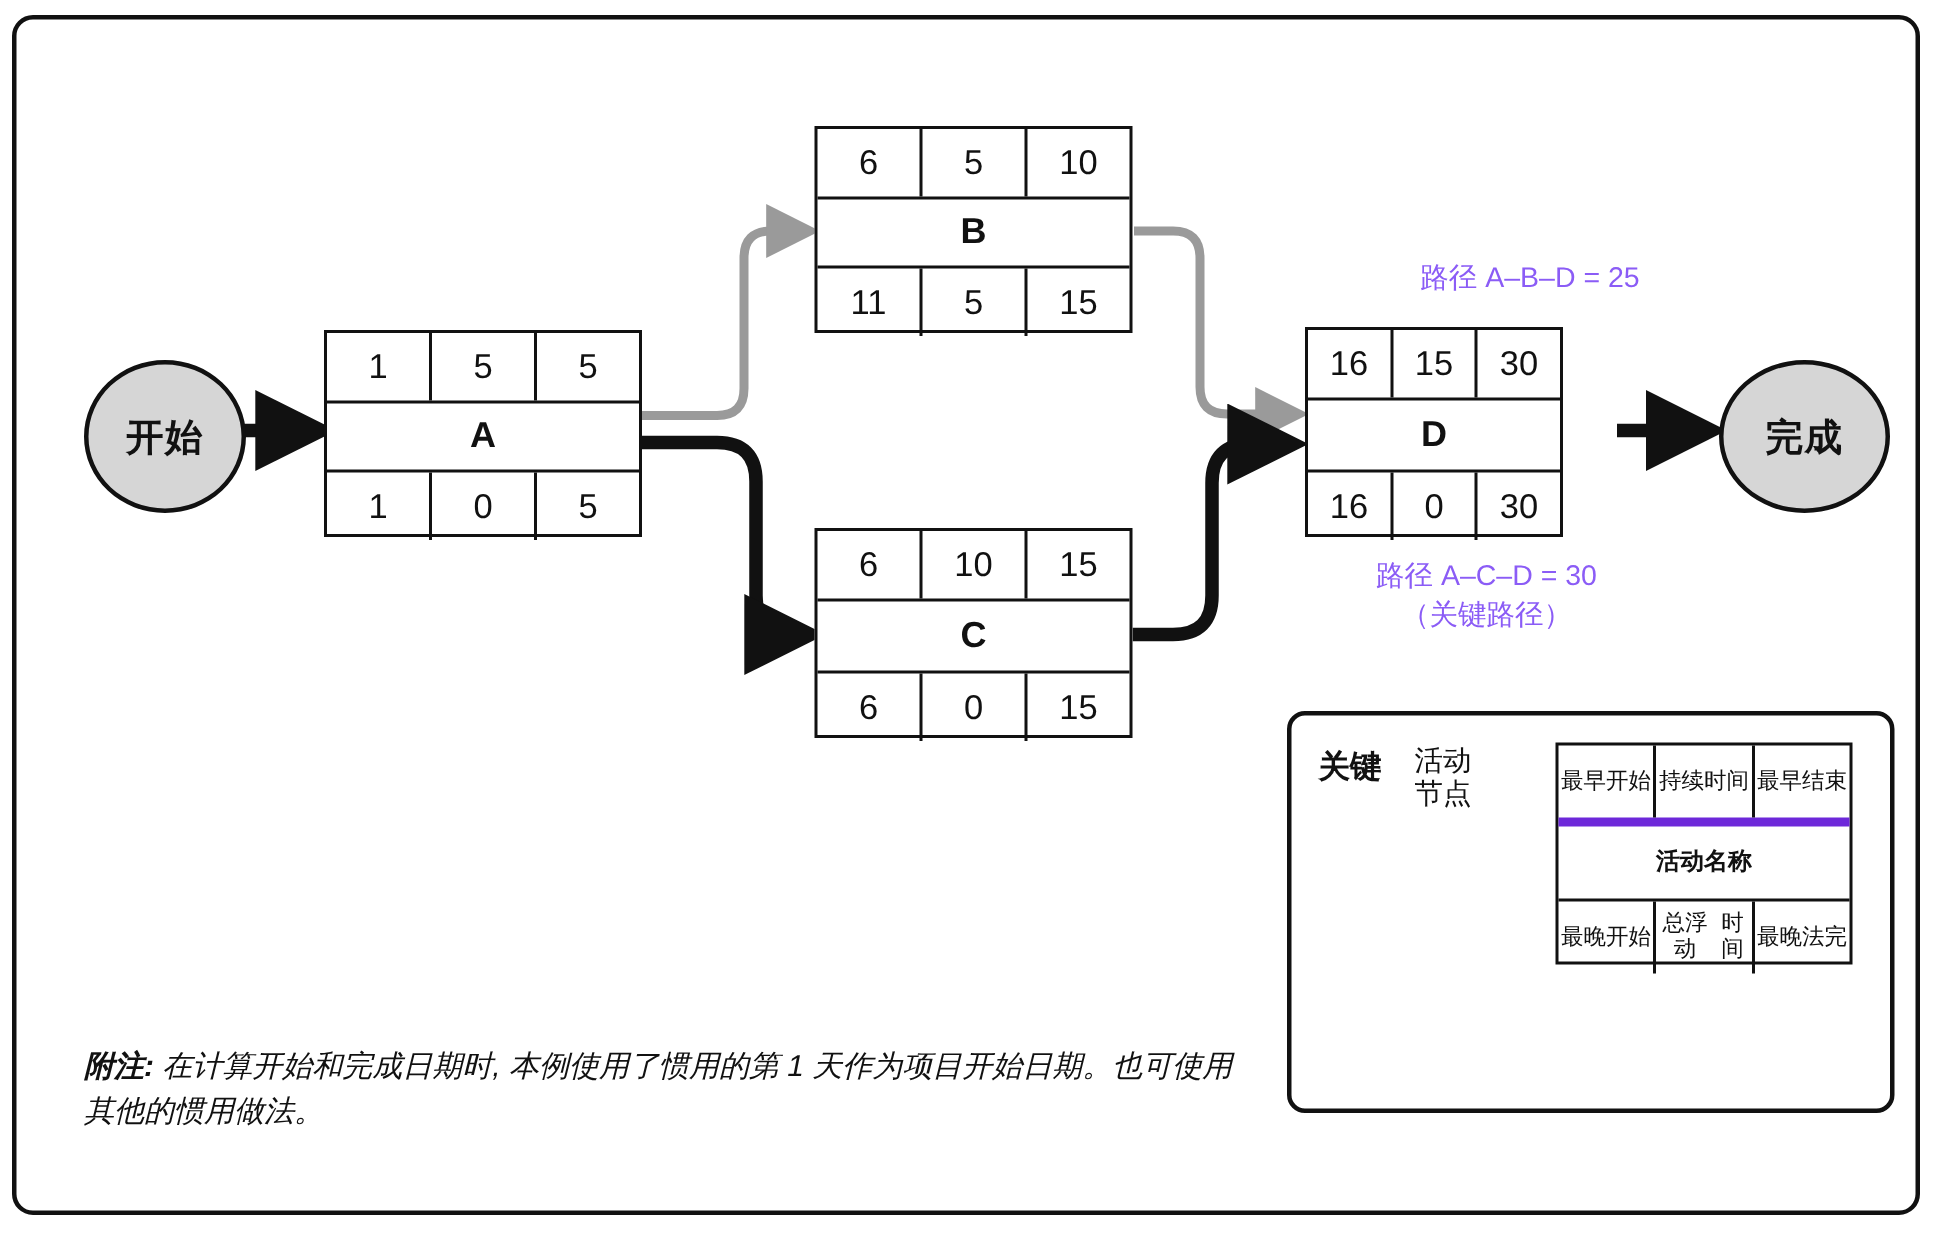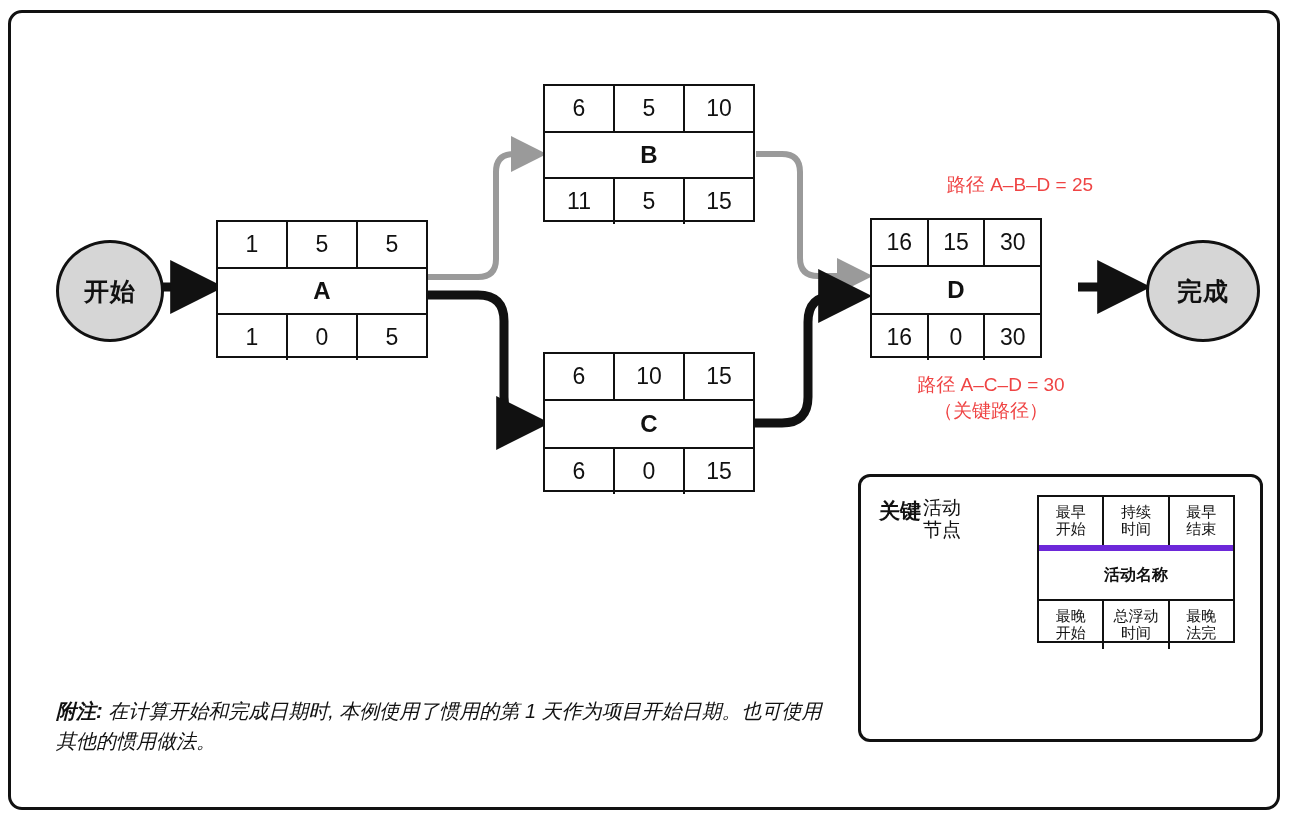--- a/index.html
+++ b/index.html
@@ -80,21 +80,21 @@
   .node .cell.name {
     flex: 1 1 100%;
     font-weight: bold;
     font-size: 24px;
   }
 
   
   .path-label {
     position: absolute;
     font-size: 19px;
-    color: #ef4444;
+    color: #8b5cf6;
     white-space: nowrap;
     text-align: center;
   }
   .path-label .line2 { display: block; }
 
   
   .legend {
     position: absolute;
     left: 858px;
     top: 474px;
@@ -108,21 +108,21 @@
   .legend-top {
     position: absolute;
     left: 18px;
     top: 18px;
     display: flex;
     align-items: flex-start;
   }
   .legend-key {
     font-weight: bold;
     font-size: 21px;
-    margin-right: 2px;
+    margin-right: 22px;
     padding-top: 2px;
   }
   .legend-sub {
     font-size: 19px;
     line-height: 1.18;
     padding-top: 2px;
   }
   .legend-box {
     position: absolute;
     left: 176px;
@@ -136,21 +136,21 @@
     display: flex;
     height: 33.333%;
   }
   .legend-box .lrow.mid {
     border-top: 6px solid #6d28d9;
     border-bottom: 2px solid #111;
   }
   .legend-box .lcell {
     flex: 1 1 33.333%;
     display: flex;
-    flex-direction: column;
+    flex-direction: row;
     align-items: center;
     justify-content: center;
     font-size: 15px;
     line-height: 1.12;
     text-align: center;
   }
   .legend-box .lcell + .lcell {
     border-left: 2px solid #111;
   }
   .legend-box .lcell.wide {

